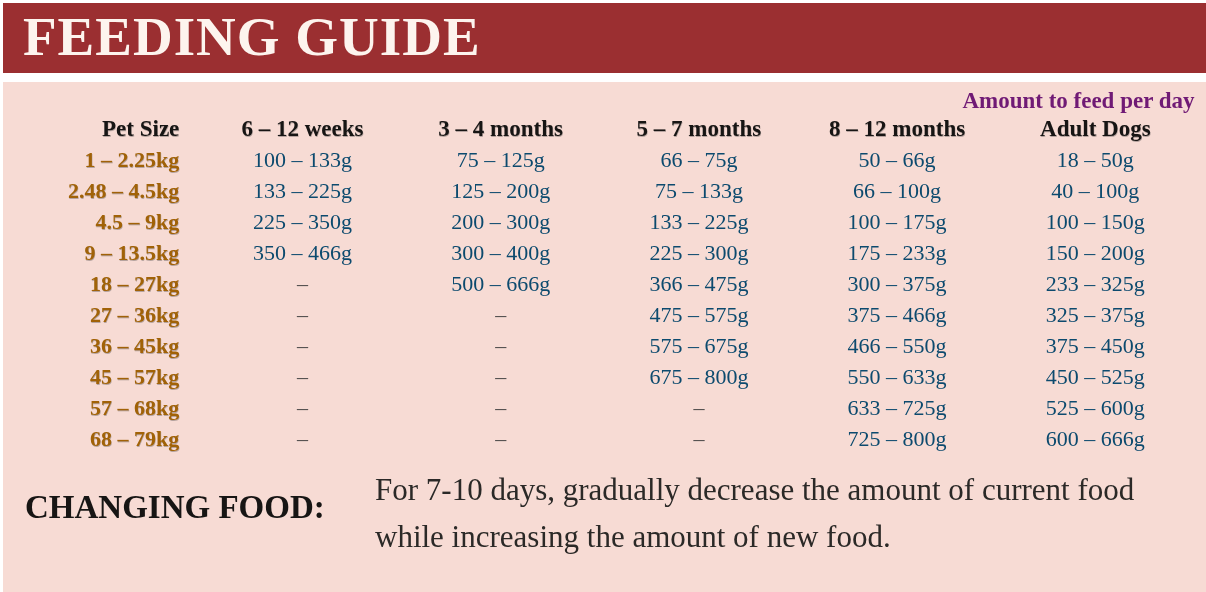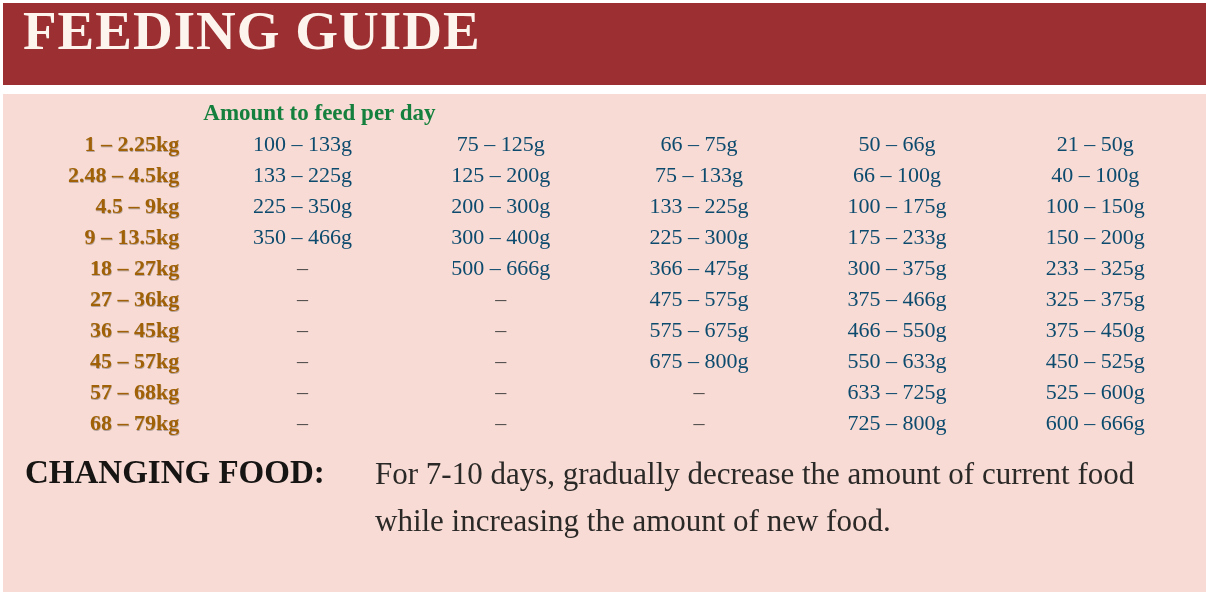--- a/index.html
+++ b/index.html
@@ -11,24 +11,24 @@
     width: 1206px;
     height: 592px;
     box-sizing: border-box;
     background: #f7dbd4;
     border-top: 3px solid #ffffff;
     border-left: 3px solid #ffffff;
     font-family: "Liberation Serif", "DejaVu Serif", serif;
     overflow: hidden;
   }
   .header-bar {
-    height: 82px;
+    height: 70px;
     background: #9b2f31;
     display: flex;
-    align-items: flex-start;
+    align-items: center;
     padding-left: 20px;
   }
   .header-bar .title {
     color: #fdf4ee;
     font-size: 55px;
     font-weight: bold;
     letter-spacing: 1px;
     line-height: 1;
     padding-bottom: 4px;
   }
@@ -41,23 +41,23 @@
     margin: 6px auto 0 auto;
     border-collapse: collapse;
     table-layout: fixed;
     color: #1d1b1a;
   }
   table.feeding-table col.c-pet    { width: 16%; }
   table.feeding-table col.c-data   { width: 16.8%; }
   .super-header td {
     font-weight: bold;
     font-size: 23px;
-    text-align: left;
+    text-align: right;
     padding: 0 0 2px 0;
-    color: #15803d;
+    color: #701a75;
   }
   .col-headers th {
     font-weight: bold;
     font-size: 23px;
     padding: 0 0 2px 0;
     text-align: center;
     color: #171514;
     text-shadow: 0.5px 0.5px 0 rgba(60,60,60,0.35);
   }
   .col-headers th.pet-head {
@@ -88,20 +88,21 @@
     display: flex;
     align-items: flex-start;
     padding: 12px 0 0 22px;
   }
   .changing-food .cf-label {
     font-weight: bold;
     font-size: 33px;
     color: #171514;
     flex: 0 0 350px;
     line-height: 44px;
+    margin-top: 19px;
   }
   .changing-food .cf-text {
     font-size: 31px;
     color: #2b2927;
     line-height: 47px;
   }
 </style>
 </head>
 <body>
 
@@ -120,29 +121,37 @@
         <col class="c-data">
         <col class="c-data">
         <col class="c-data">
         <col class="c-data">
     </colgroup>
     <thead>
       <tr class="super-header">
         <td></td>
         <td colspan="5">Amount to feed per day</td>
       </tr>
+      <tr class="col-headers">
+        <th class="pet-head">Pet Size</th>
+        <th>6 – 12 weeks</th>
+        <th>3 – 4 months</th>
+        <th>5 – 7 months</th>
+        <th>8 – 12 months</th>
+        <th>Adult Dogs</th>
+      </tr>
     </thead>
     <tbody>
         <tr>
           <td class="pet-size">1 – 2.25kg</td>
           <td class="value-cell">100 – 133g</td>
           <td class="value-cell">75 – 125g</td>
           <td class="value-cell">66 – 75g</td>
           <td class="value-cell">50 – 66g</td>
-          <td class="value-cell">21 – 50g</td>
+          <td class="value-cell">18 – 50g</td>
         </tr>
         <tr>
           <td class="pet-size">2.48 – 4.5kg</td>
           <td class="value-cell">133 – 225g</td>
           <td class="value-cell">125 – 200g</td>
           <td class="value-cell">75 – 133g</td>
           <td class="value-cell">66 – 100g</td>
           <td class="value-cell">40 – 100g</td>
         </tr>
         <tr>

